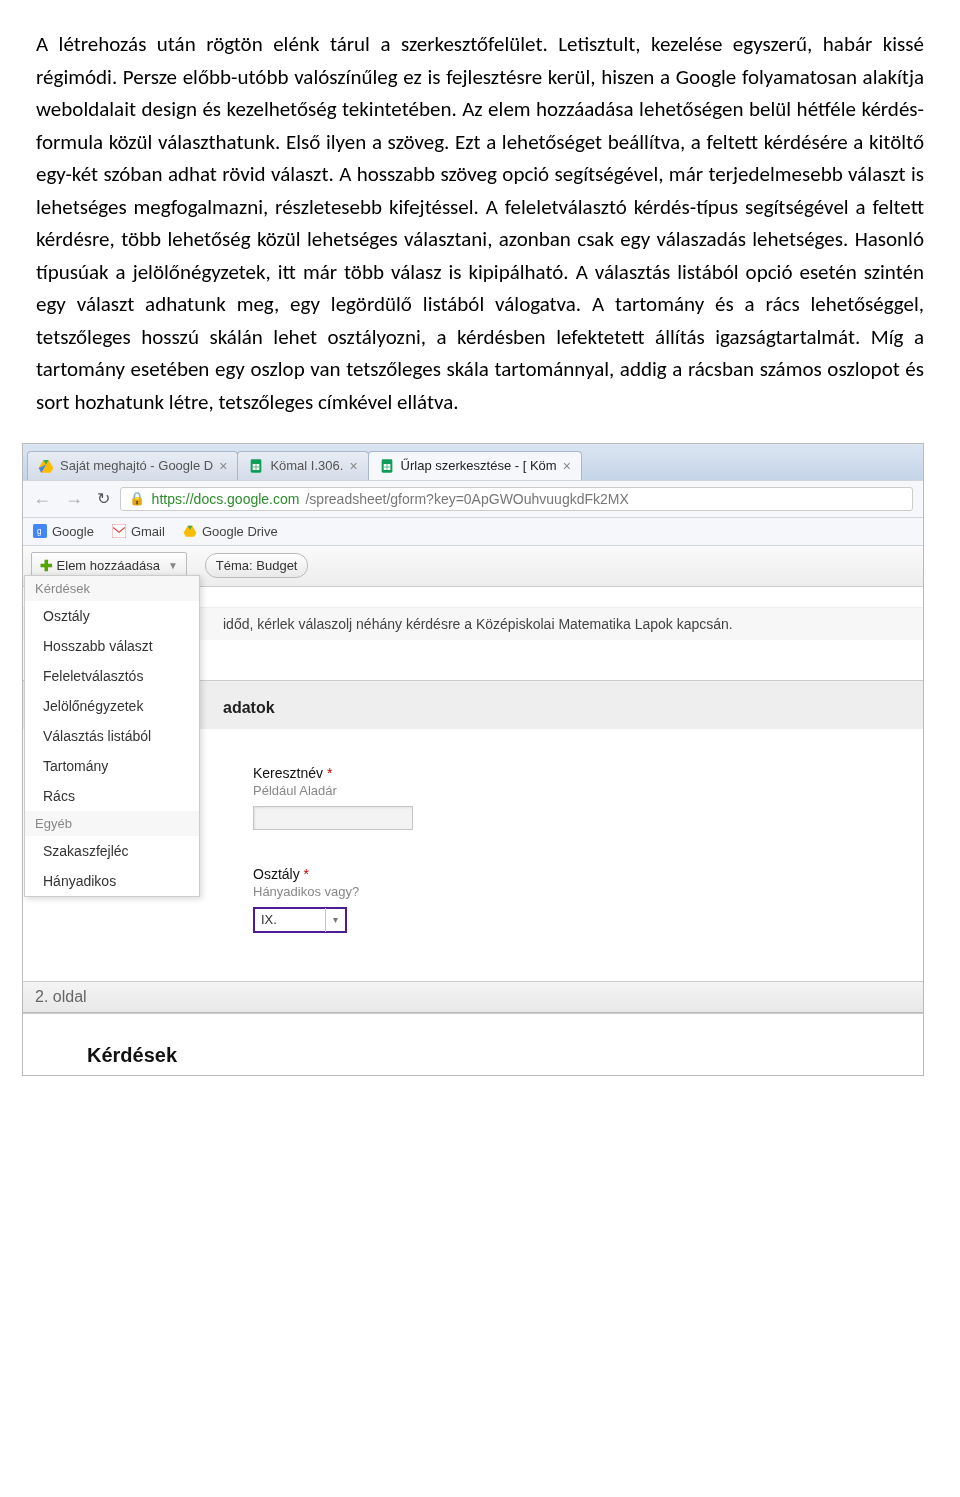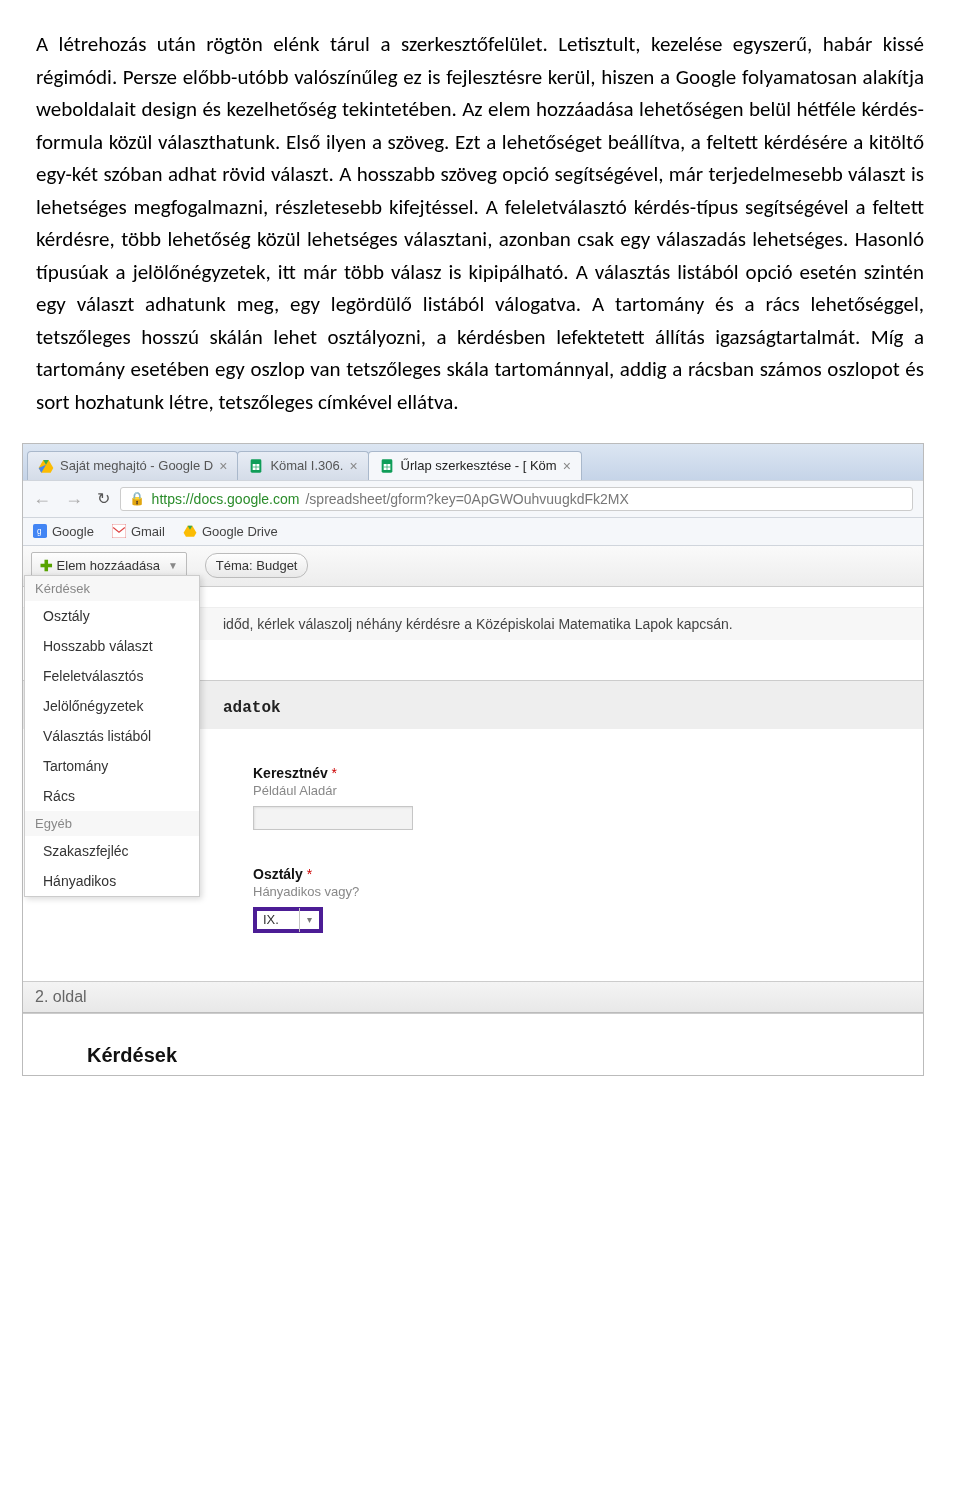--- a/index.html
+++ b/index.html
@@ -174,44 +174,43 @@
     background: #f7f7f7;
   }
   .section-header {
     font-weight: bold;
     font-size: 16px;
     color: #222;
     padding: 18px 16px 12px 200px;
     border-top: 1px solid #ccc;
     margin-top: 40px;
     background: #eeeeee;
-    font-family: Liberation Mono, monospace;
   }
   .question {
     margin: 36px 0 0 230px;
     font-size: 14px;
   }
-  .q-title { font-weight: bold; color: #111; }
+  .q-title { font-weight: normal; color: #111; }
   .q-star { color: #c00; }
   .q-help { color: #888; font-size: 13px; margin-top: 2px; }
   .q-input {
     margin-top: 8px;
     width: 160px;
     height: 24px;
     border: 1px solid #c6c6c6;
     background: #f3f3f3;
     box-shadow: inset 1px 1px 2px rgba(0,0,0,0.08);
   }
   .q-select {
     margin-top: 8px;
     display: flex;
     align-items: center;
-    width: 70px;
+    width: 94px;
     height: 26px;
-    border: 4px solid #4c1d95;
+    border: 2px solid #4c1d95;
     background: #fff;
   }
   .q-select .val {
     flex: 1;
     padding: 0 6px;
     font-size: 13px;
   }
   .q-select .c {
     width: 20px;
     text-align: center;

